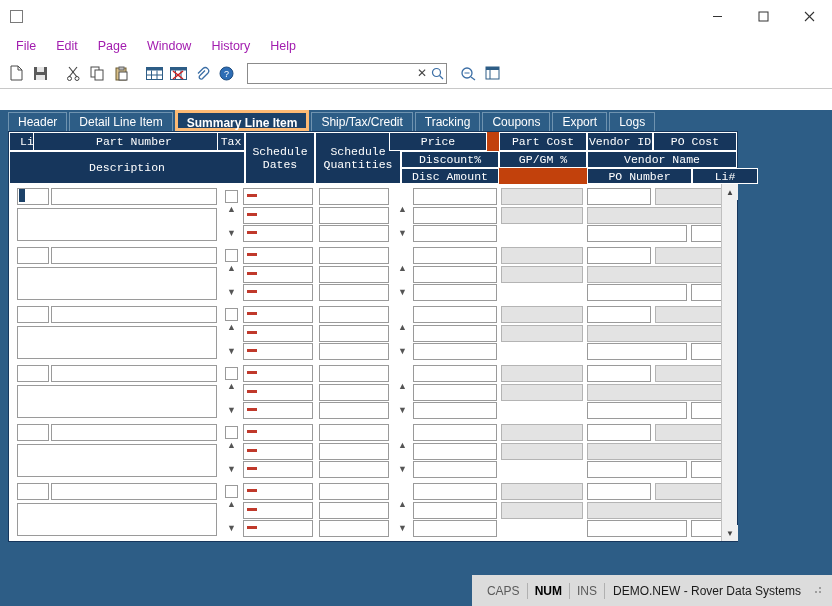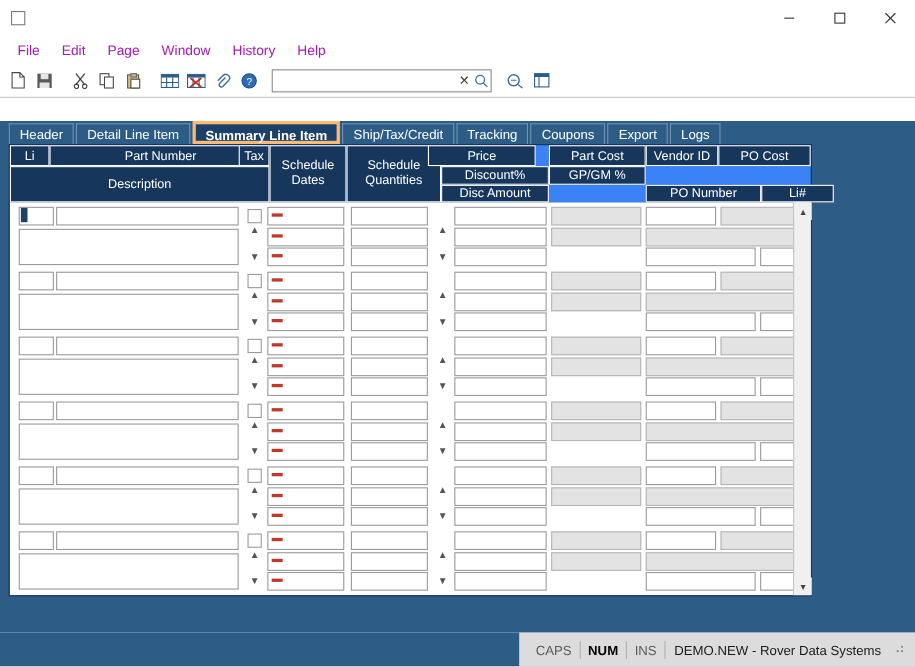--- a/index.html
+++ b/index.html
@@ -83,21 +83,21 @@
 
   
   .grid-panel{
     position:absolute;left:8px;top:21px;width:730px;height:411px;
     background:#16365c;
     border:1px solid #16365c;
     box-sizing:border-box;
   }
   
   .grid-head{
-    position:relative;height:52px;width:728px;background:#3b82f6;
+    position:relative;height:52px;width:728px;background:#c2410c;font-family:Liberation Mono, monospace;
   }
   .hcell{
     position:absolute;color:#ffffff;font-size:11.5px;
     text-align:center;box-sizing:border-box;
     border:1px solid #ffffff;
     display:flex;align-items:center;justify-content:center;
     background:#16365c;
   }
 
   
@@ -288,38 +288,39 @@
     <div class="tab">Coupons</div>
     <div class="tab">Export</div>
     <div class="tab">Logs</div>
   </div>
 
   <div class="grid-panel">
 
     <div class="grid-head">
 
       <div class="hcell" style="left:0;top:0;width:36px;height:19px">Li</div>
-      <div class="hcell" style="left:36px;top:0;width:202px;height:19px">Part Number</div>
+      <div class="hcell" style="left:24px;top:0;width:202px;height:19px">Part Number</div>
       <div class="hcell" style="left:208px;top:0;width:28px;height:19px">Tax</div>
       <div class="hcell" style="left:236px;top:0;width:70px;height:52px;flex-direction:column;line-height:13px">
         <span>Schedule</span>
         <span>Dates</span>
       </div>
       <div class="hcell" style="left:306px;top:0;width:86px;height:52px;flex-direction:column;line-height:13px">
         <span>Schedule</span>
         <span>Quantities</span>
       </div>
       <div class="hcell" style="left:380px;top:0;width:98px;height:19px">Price</div>
       <div class="hcell" style="left:490px;top:0;width:88px;height:19px">Part Cost</div>
       <div class="hcell" style="left:578px;top:0;width:66px;height:19px">Vendor ID</div>
       <div class="hcell" style="left:644px;top:0;width:84px;height:19px">PO Cost</div>
 
       <div class="hcell" style="left:0;top:19px;width:236px;height:33px">Description</div>
       <div class="hcell" style="left:392px;top:19px;width:98px;height:17px">Discount%</div>
       <div class="hcell" style="left:490px;top:19px;width:88px;height:17px">GP/GM %</div>
+      <div class="hcell" style="left:578px;top:19px;width:150px;height:17px">Vendor Name</div>
 
       <div class="hcell" style="left:392px;top:36px;width:98px;height:16px">Disc Amount</div>
       <div class="hcell" style="left:490px;top:36px;width:0px;height:0px;border:none"></div>
       <div class="hcell" style="left:578px;top:36px;width:105px;height:16px">PO Number</div>
       <div class="hcell" style="left:683px;top:36px;width:66px;height:16px">Li#</div>
     </div>
 
     <div class="rows">
 
       <div class="rowgrp">

